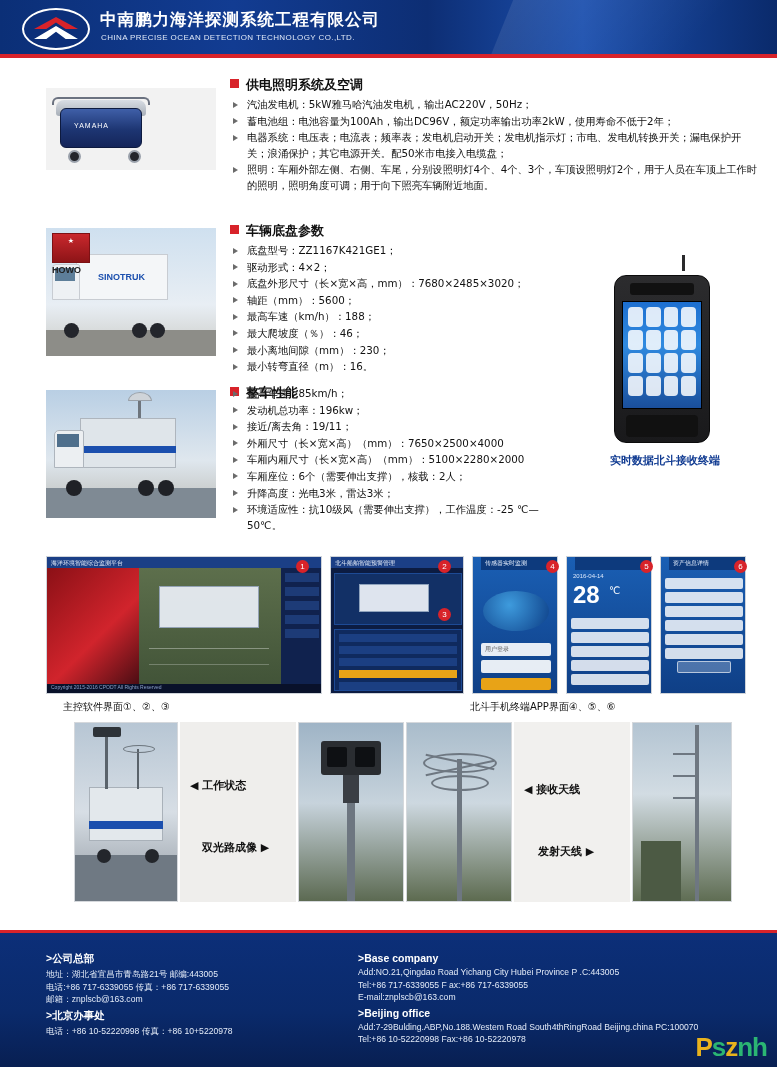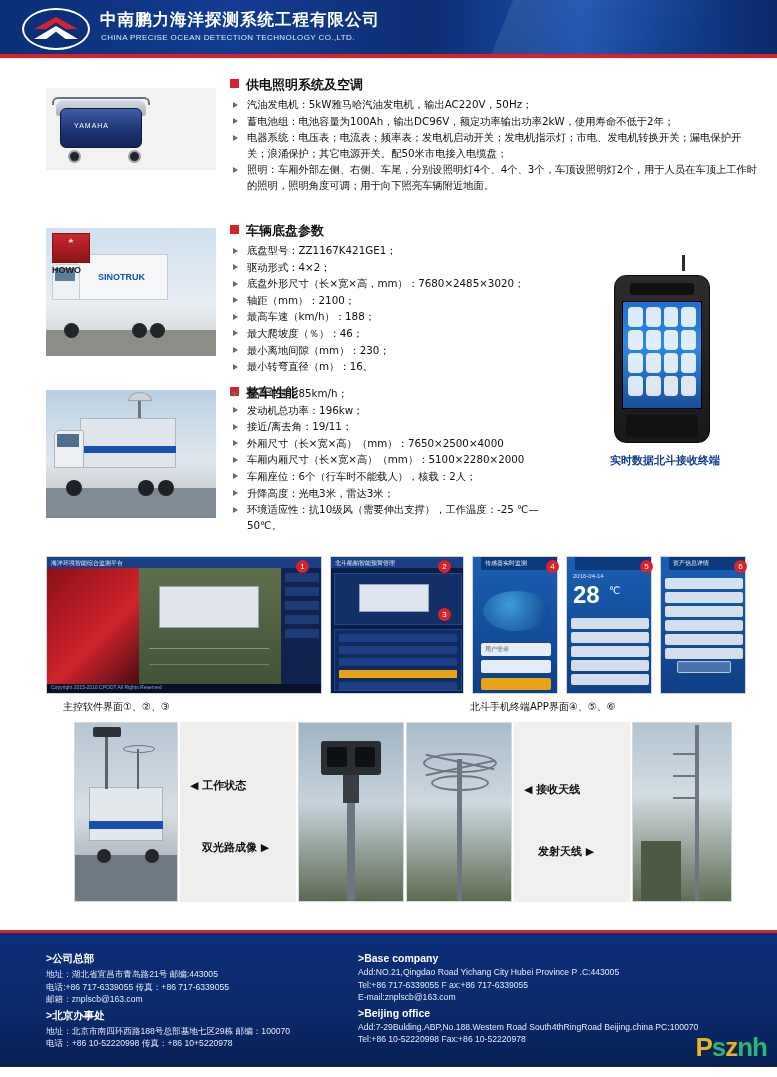--- a/index.html
+++ b/index.html
@@ -231,21 +231,21 @@
   <div class="gen-wheel" style="left:82px;"></div>
 </div>
 
 <div class="sec-title" style="left:230px; top:222px;">
   <span class="sq"></span><span>车辆底盘参数</span>
 </div>
 <div class="blist" style="left:232px; top:243px; width:300px;">
   <div class="bitem"><span class="tri"></span><span>底盘型号：ZZ1167K421GE1；</span></div>
   <div class="bitem"><span class="tri"></span><span>驱动形式：4×2；</span></div>
   <div class="bitem"><span class="tri"></span><span>底盘外形尺寸（长×宽×高，mm）：7680×2485×3020；</span></div>
-  <div class="bitem"><span class="tri"></span><span>轴距（mm）：2100；</span></div>
+  <div class="bitem"><span class="tri"></span><span>轴距（mm）：5600；</span></div>
   <div class="bitem"><span class="tri"></span><span>最高车速（km/h）：188；</span></div>
   <div class="bitem"><span class="tri"></span><span>最大爬坡度（％）：46；</span></div>
   <div class="bitem"><span class="tri"></span><span>最小离地间隙（mm）：230；</span></div>
   <div class="bitem"><span class="tri"></span><span>最小转弯直径（m）：16。</span></div>
 </div>
 
 <div class="photo" style="left:46px; top:228px; width:170px; height:128px;">
   <div class="t1-sky"></div>
   <div class="t1-ground"></div>
   <div class="t1-box"></div>
@@ -288,21 +288,21 @@
 
 <div class="sec-title" style="left:230px; top:384px;">
   <span class="sq"></span><span>整车性能</span>
 </div>
 <div class="blist" style="left:232px; top:386px; width:340px;">
   <div class="bitem"><span class="tri"></span><span>最高车速：85km/h；</span></div>
   <div class="bitem"><span class="tri"></span><span>发动机总功率：196kw；</span></div>
   <div class="bitem"><span class="tri"></span><span>接近/离去角：19/11；</span></div>
   <div class="bitem"><span class="tri"></span><span>外厢尺寸（长×宽×高）（mm）：7650×2500×4000</span></div>
   <div class="bitem"><span class="tri"></span><span>车厢内厢尺寸（长×宽×高）（mm）：5100×2280×2000</span></div>
-  <div class="bitem"><span class="tri"></span><span>车厢座位：6个（行车时不能载人），核载：2人；</span></div>
+  <div class="bitem"><span class="tri"></span><span>车厢座位：6个（需要伸出支撑），核载：2人；</span></div>
   <div class="bitem"><span class="tri"></span><span>升降高度：光电3米，雷达3米；</span></div>
   <div class="bitem"><span class="tri"></span><span>环境适应性：抗10级风（需要伸出支撑），工作温度：-25 ℃—50℃。</span></div>
 </div>
 
 <div class="photo" style="left:46px; top:390px; width:170px; height:128px;">
   <div class="t2-sky"></div>
   <div class="t2-ground"></div>
   <div class="t2-mast"></div>
   <div class="t2-dish"></div>
   <div class="t2-box"></div>
@@ -449,21 +449,20 @@
   <div style="position:absolute; left:8px; bottom:0; width:40px; height:60px; background:#4c5a44;"></div>
 </div>
 
 <div class="footer">
   <div class="fcol" style="left:46px; top:22px; width:300px;">
     <div class="f-head">&gt;公司总部</div>
     <div class="f-line">地址：湖北省宜昌市青岛路21号  邮编:443005</div>
     <div class="f-line">电话:+86 717-6339055  传真：+86 717-6339055</div>
     <div class="f-line">邮箱：znplscb@163.com</div>
     <div class="f-head" style="margin-top:3px;">&gt;北京办事处</div>
-    <div class="f-line">地址：北京市南四环西路188号总部基地七区29栋  邮编：100070</div>
     <div class="f-line">电话：+86 10-52220998  传真：+86 10+5220978</div>
   </div>
   <div class="fcol" style="left:358px; top:22px; width:400px;">
     <div class="f-head">&gt;Base company</div>
     <div class="f-line">Add:NO.21,Qingdao Road Yichang City Hubei Province P .C:443005</div>
     <div class="f-line">Tel:+86 717-6339055  F ax:+86 717-6339055</div>
     <div class="f-line">E-mail:znplscb@163.com</div>
     <div class="f-head" style="margin-top:3px;">&gt;Beijing office</div>
     <div class="f-line">Add:7-29Bulding.ABP,No.188.Westem Road South4thRingRoad Beijing.china  PC:100070</div>
     <div class="f-line">Tel:+86 10-52220998 Fax:+86 10-52220978</div>

